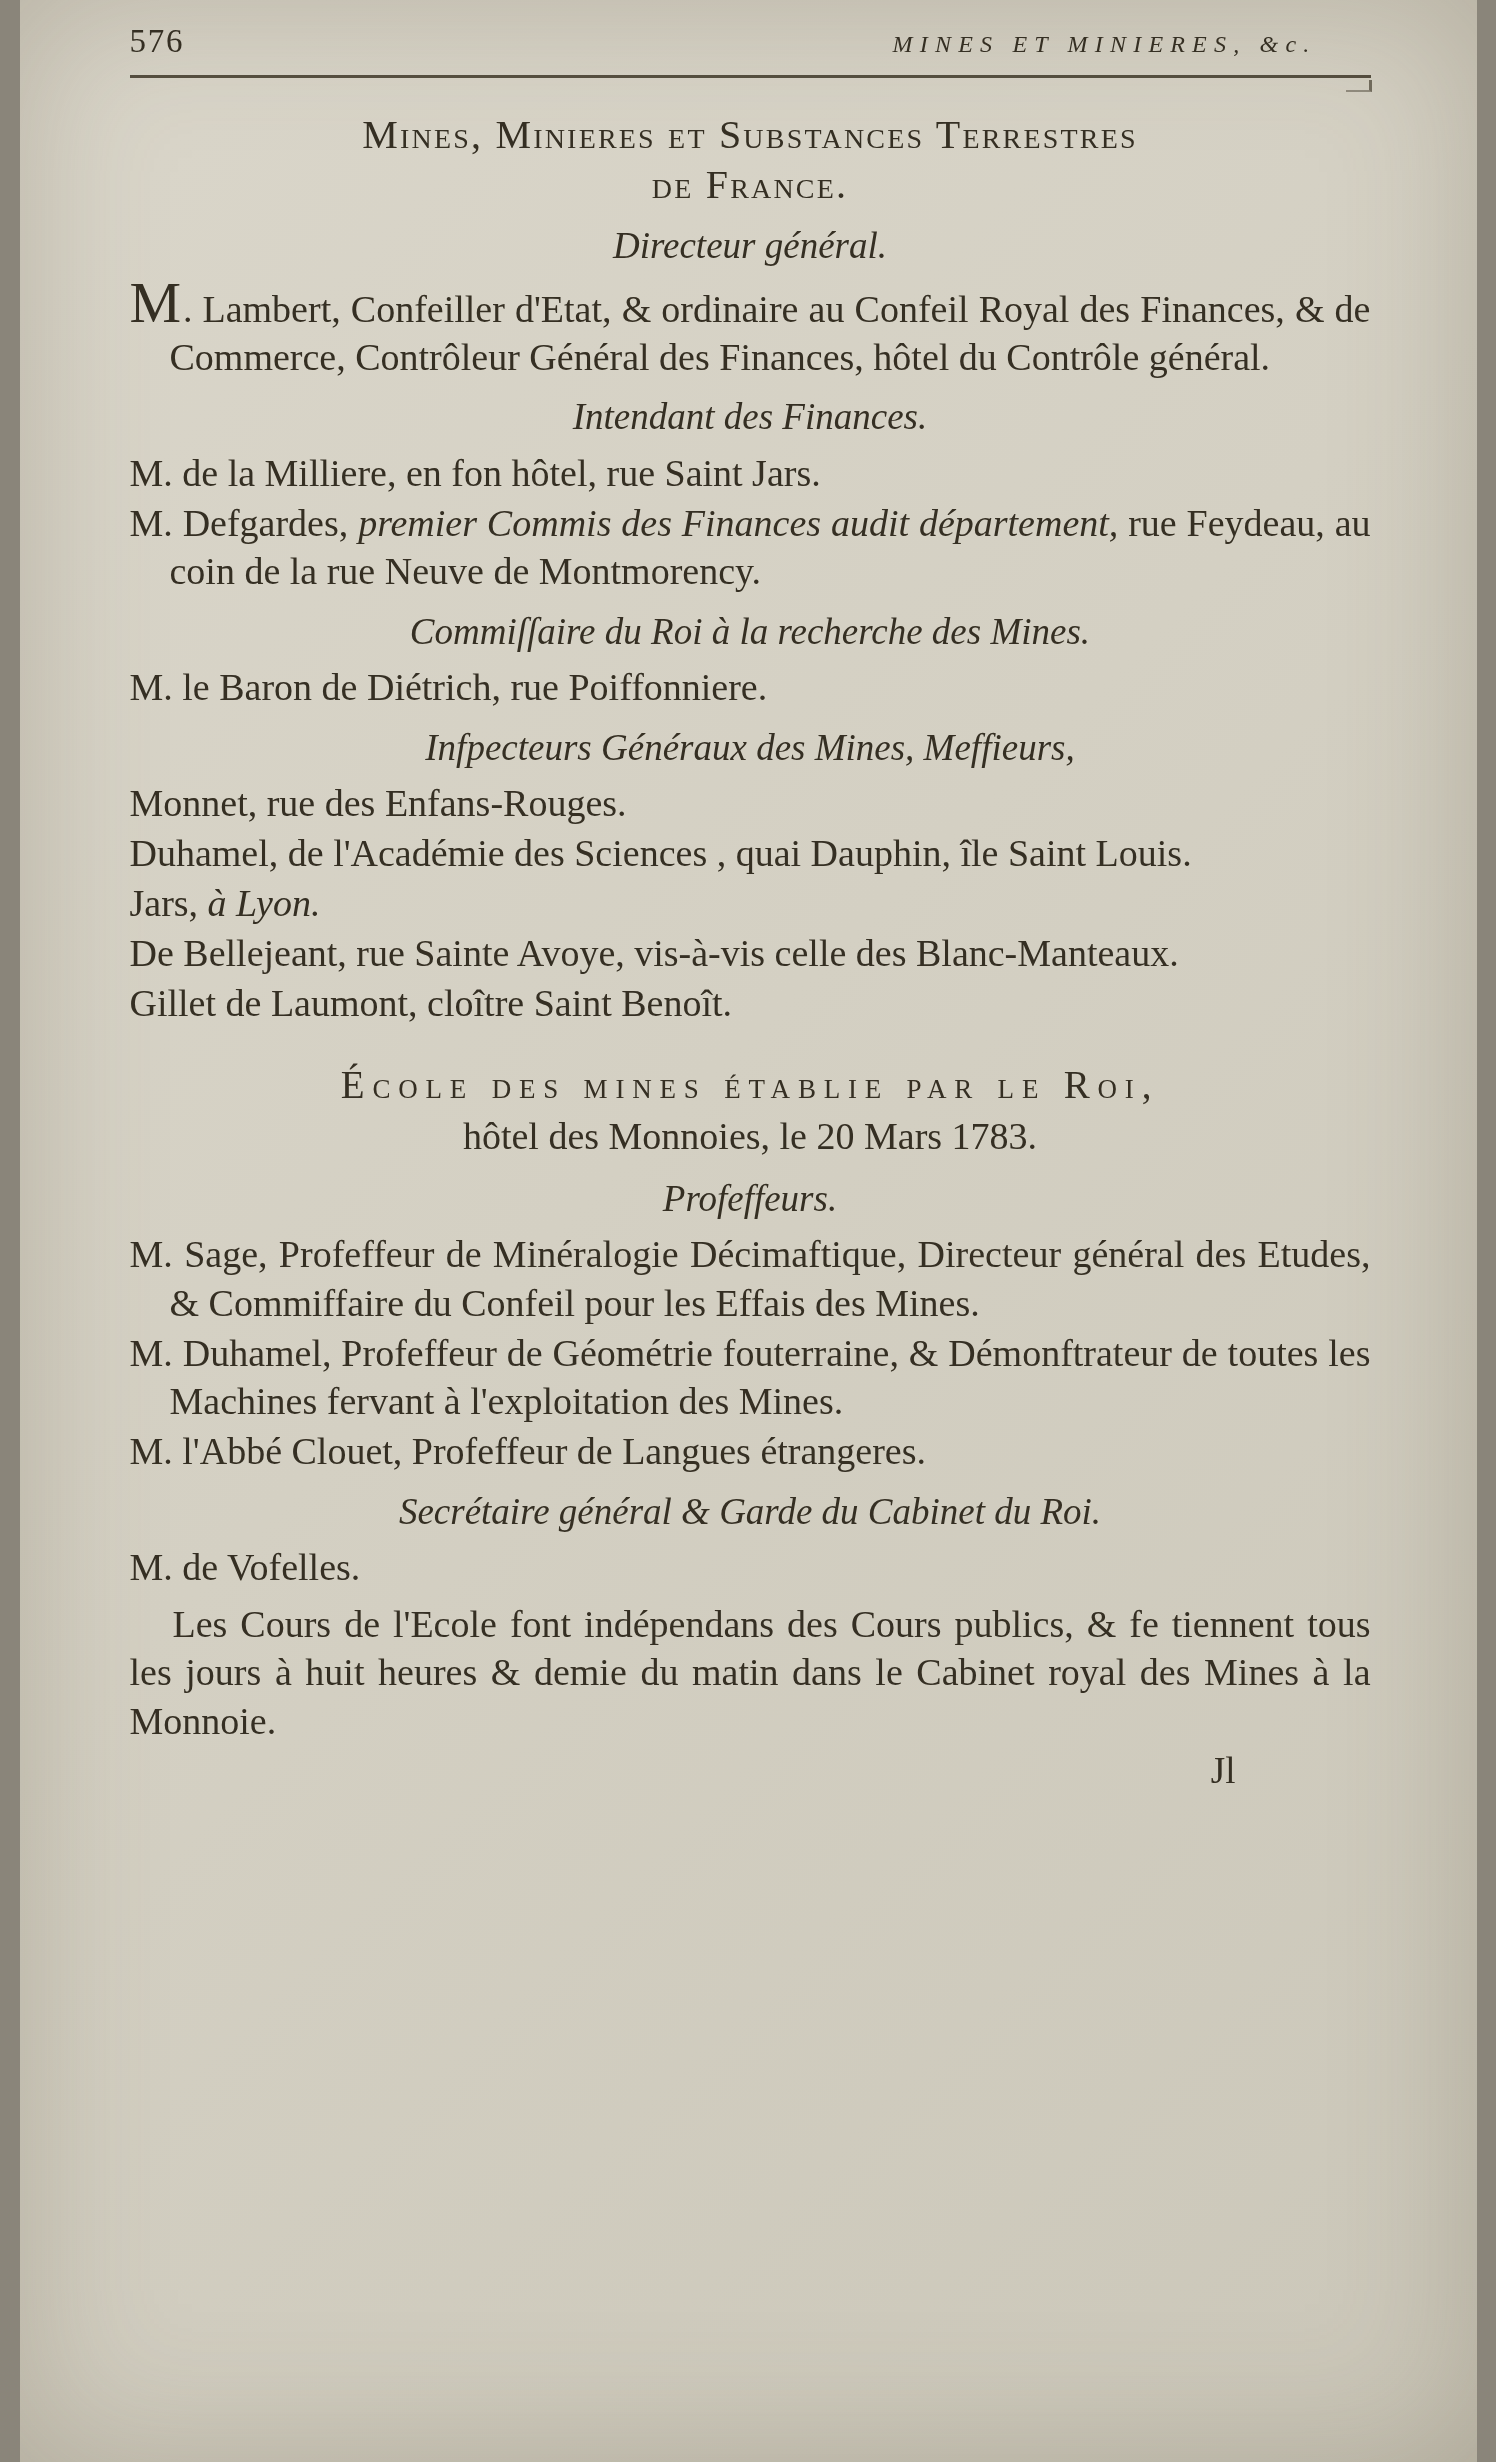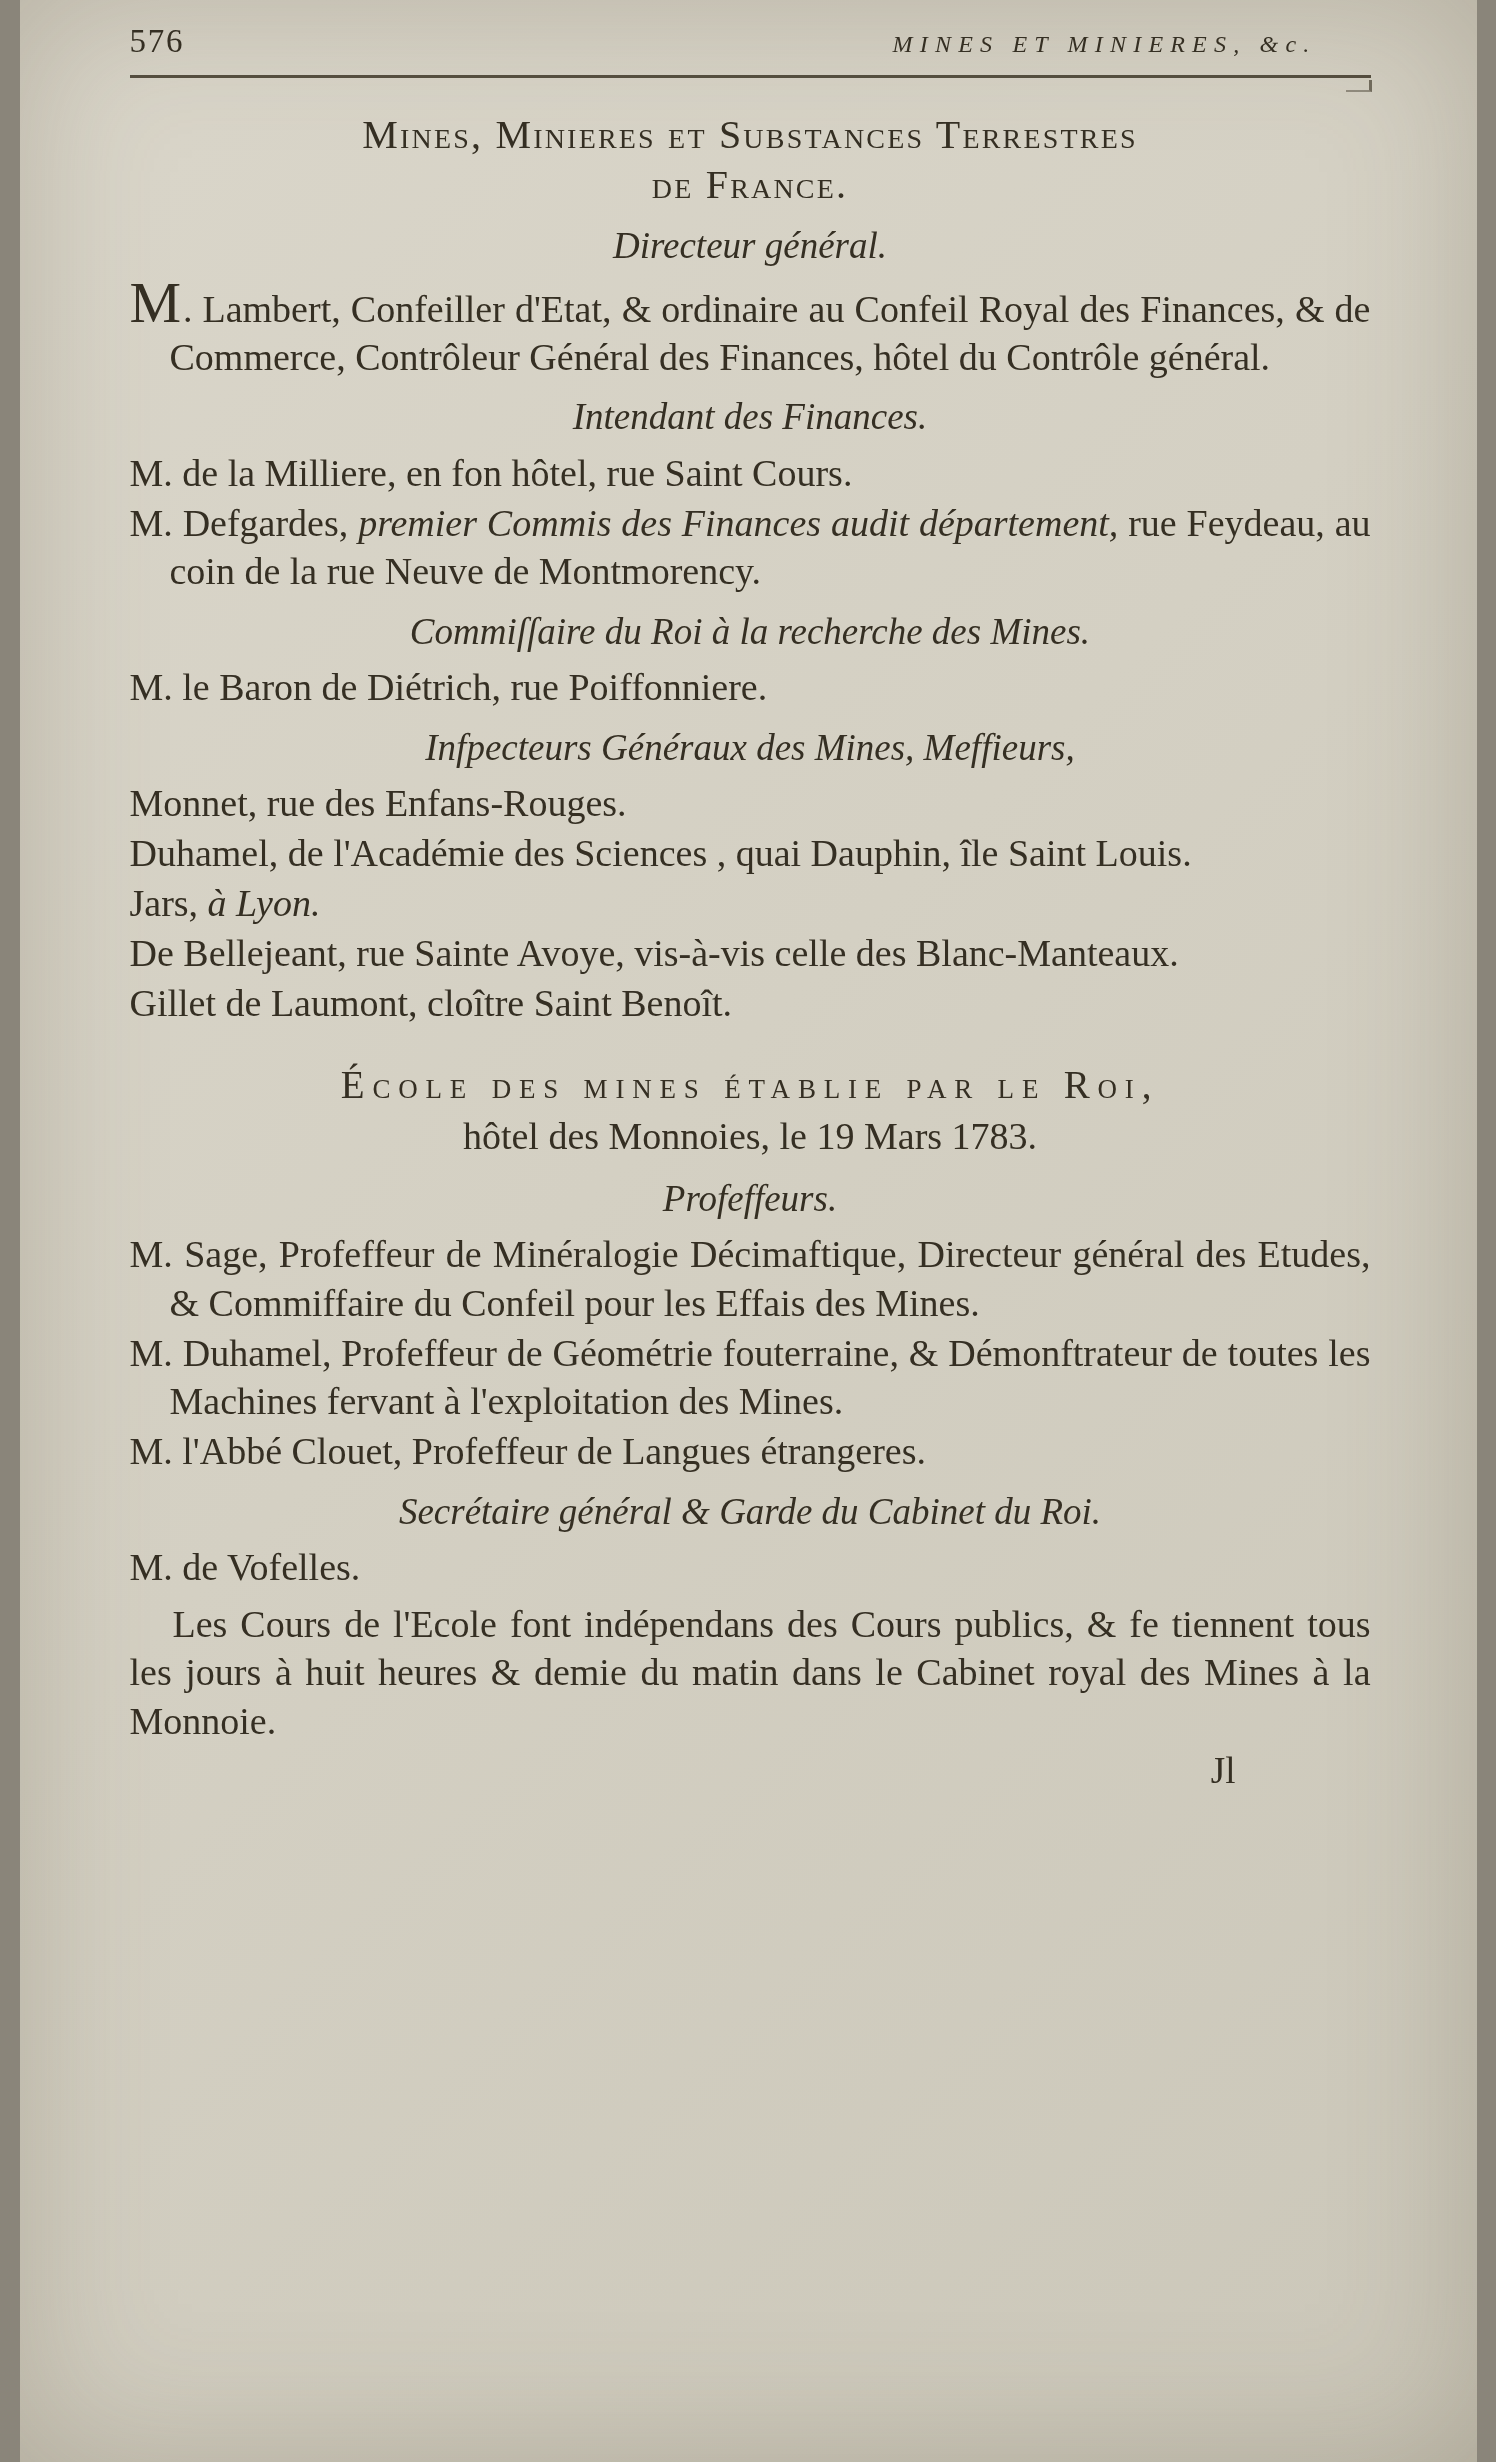--- a/index.html
+++ b/index.html
@@ -137,39 +137,39 @@
       <span>Mines, Minieres et Substances Terrestres</span><br>
       <span>de France.</span>
     </h1>
 
     <p class="center-italic">Directeur général.</p>
 
     <p class="entry"><span class="initial">M</span><span>. Lambert, Confeiller d'Etat, &amp; ordinaire au Confeil Royal des Finances, &amp; de Commerce, Contrôleur Général des Finances, hôtel du Contrôle général.</span></p>
 
     <p class="center-italic">Intendant des Finances.</p>
 
-    <p class="entry">M. de la Milliere, en fon hôtel, rue Saint Cours.</p>
+    <p class="entry">M. de la Milliere, en fon hôtel, rue Saint Jars.</p>
 
     <p class="entry"><span>M. Defgardes, </span><span class="it">premier Commis des Finances audit département,</span><span> rue Feydeau, au coin de la rue Neuve de Montmorency.</span></p>
 
     <p class="center-italic">Commiſſaire du Roi à la recherche des Mines.</p>
 
     <p class="entry">M. le Baron de Diétrich, rue Poiffonniere.</p>
 
     <p class="center-italic">Infpecteurs Généraux des Mines, Meffieurs,</p>
 
     <p class="entry">Monnet, rue des Enfans-Rouges.</p>
     <p class="entry">Duhamel, de l'Académie des Sciences , quai Dauphin, île Saint Louis.</p>
     <p class="entry"><span>Jars, </span><span class="it">à Lyon.</span></p>
     <p class="entry">De Bellejeant, rue Sainte Avoye, vis-à-vis celle des Blanc-Manteaux.</p>
     <p class="entry">Gillet de Laumont, cloître Saint Benoît.</p>
 
     <h2 class="ecole-heading">
       <span class="ecole-line1">École des mines établie par le Roi,</span><br>
-      <span class="ecole-line2">hôtel des Monnoies, le 19 Mars 1783.</span>
+      <span class="ecole-line2">hôtel des Monnoies, le 20 Mars 1783.</span>
     </h2>
 
     <p class="center-italic">Profeffeurs.</p>
 
     <p class="entry">M. Sage, Profeffeur de Minéralogie Décimaftique, Directeur général des Etudes, &amp; Commiffaire du Confeil pour les Effais des Mines.</p>
     <p class="entry">M. Duhamel, Profeffeur de Géométrie fouterraine, &amp; Démonftrateur de toutes les Machines fervant à l'exploitation des Mines.</p>
     <p class="entry">M. l'Abbé Clouet, Profeffeur de Langues étrangeres.</p>
 
     <p class="center-italic">Secrétaire général &amp; Garde du Cabinet du Roi.</p>
 

